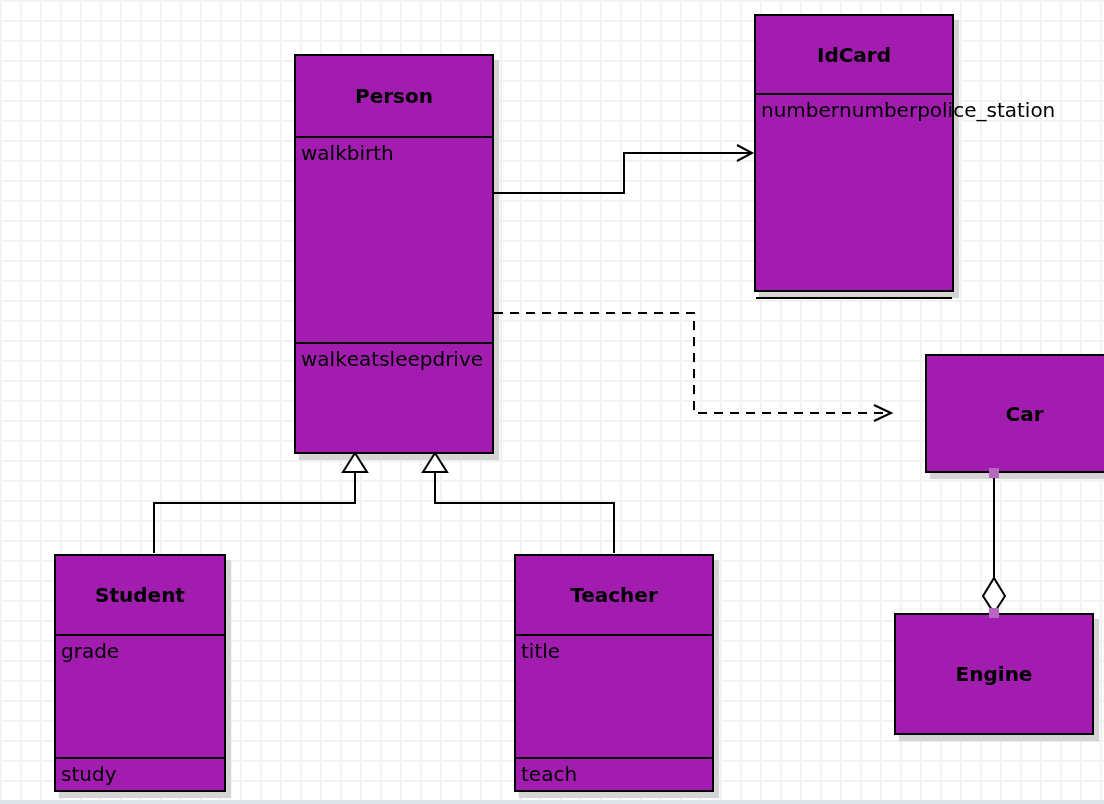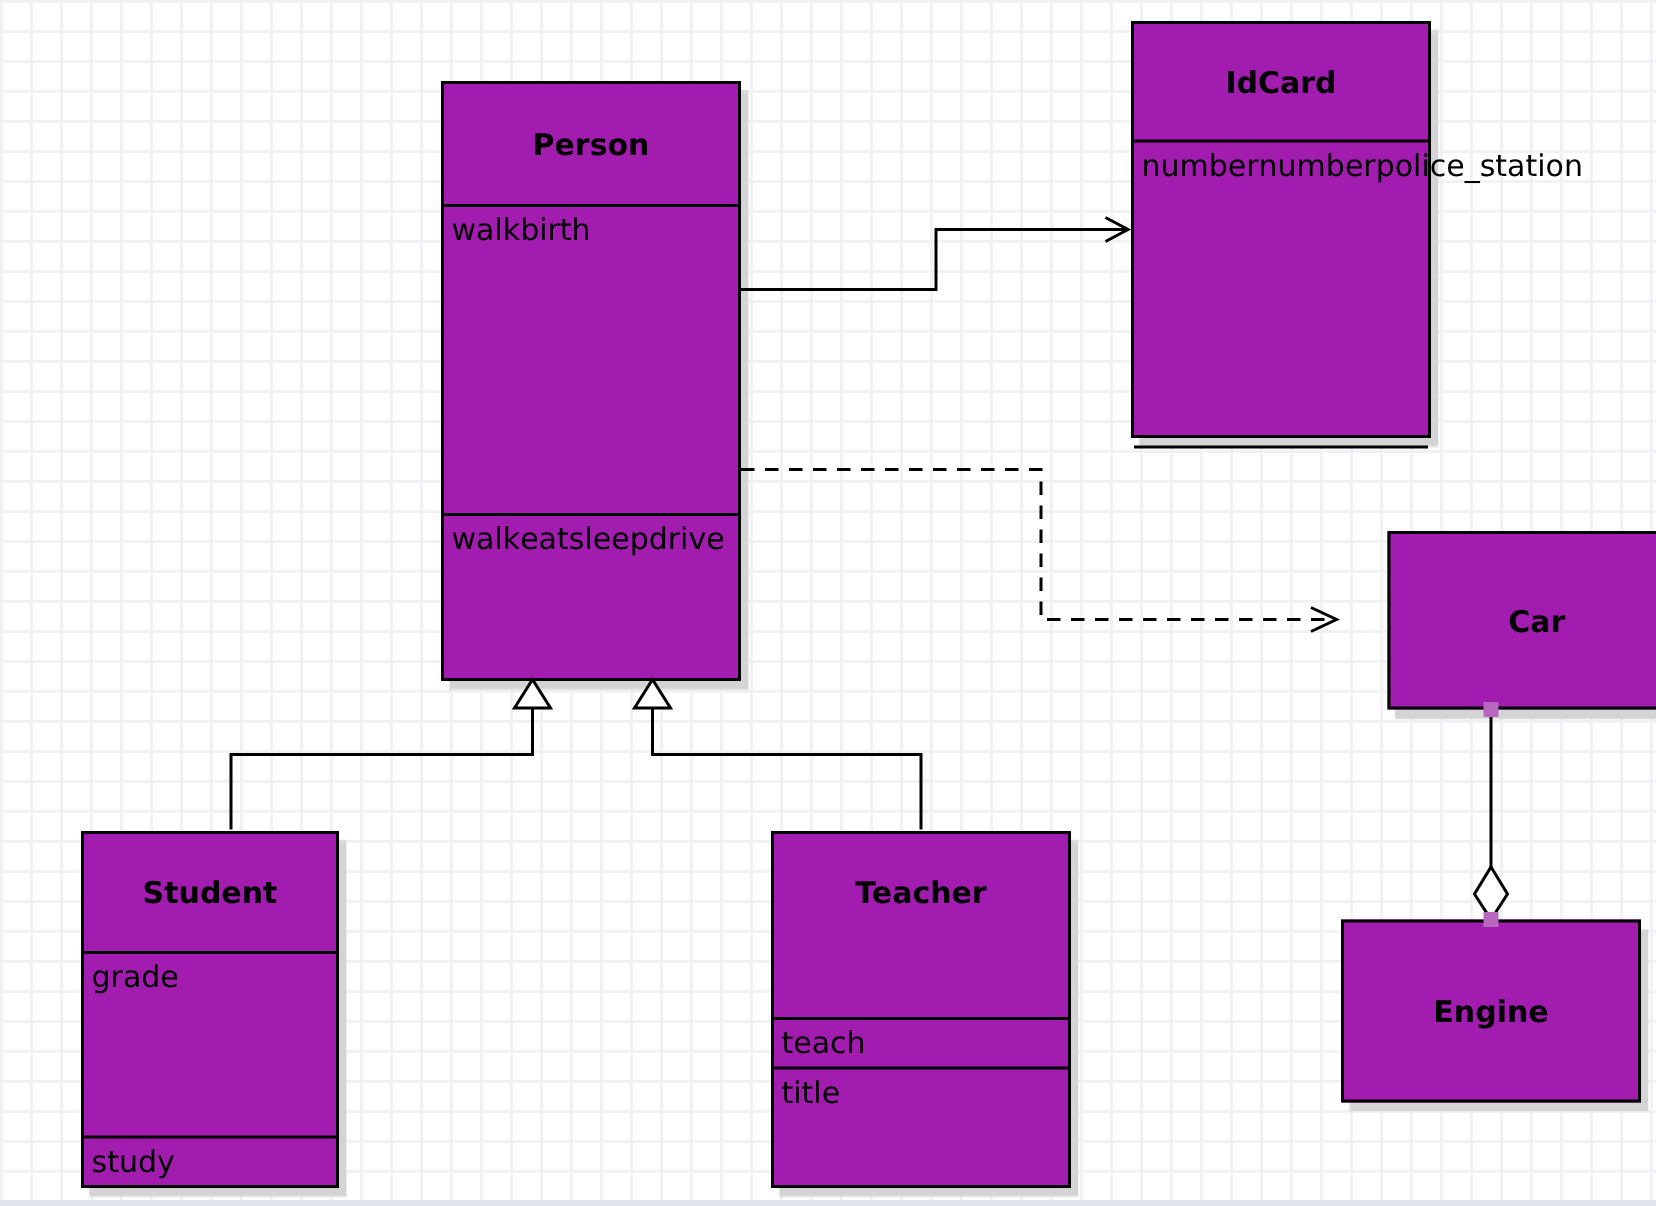--- a/index.html
+++ b/index.html
@@ -77,25 +77,25 @@
   <div class="sec" style="height:79px">
     <div class="ln">grade</div>
   </div>
   <div class="sec grow">
     <div class="ln">study</div>
   </div>
 </div>
 
 <div class="cls" style="left:514px;top:554px;width:200px;height:238px">
   <div class="cls-title" style="height:78px">Teacher</div>
+  <div class="sec" style="height:79px">
+    <div class="ln">title</div>
+  </div>
   <div class="sec grow">
     <div class="ln">teach</div>
-  </div>
-  <div class="sec" style="height:79px">
-    <div class="ln">title</div>
   </div>
 </div>
 
 <svg class="wires" width="1104" height="804" viewBox="0 0 1104 804">
 
   <g fill="none" stroke="#000" stroke-width="2">
     <path d="M494,193 H624 V153 H750"></path>
     <path d="M737,145 L752,153 L737,161"></path>
   </g>
 

